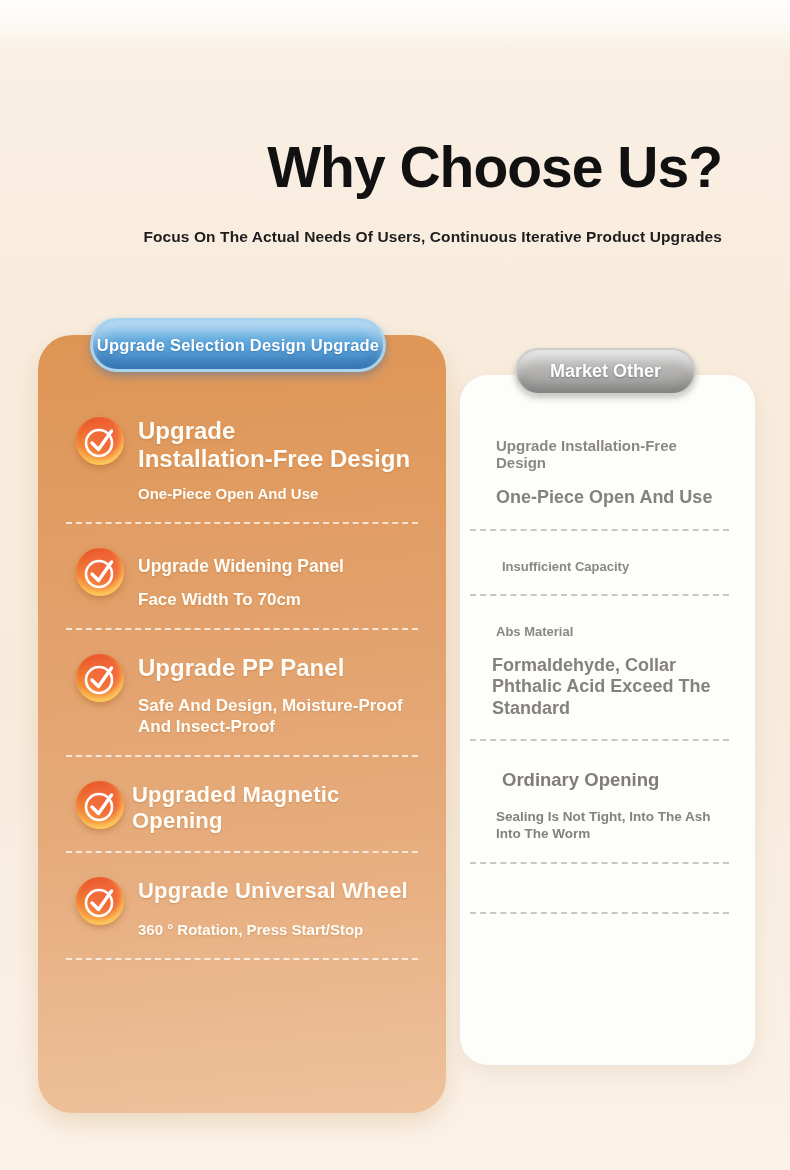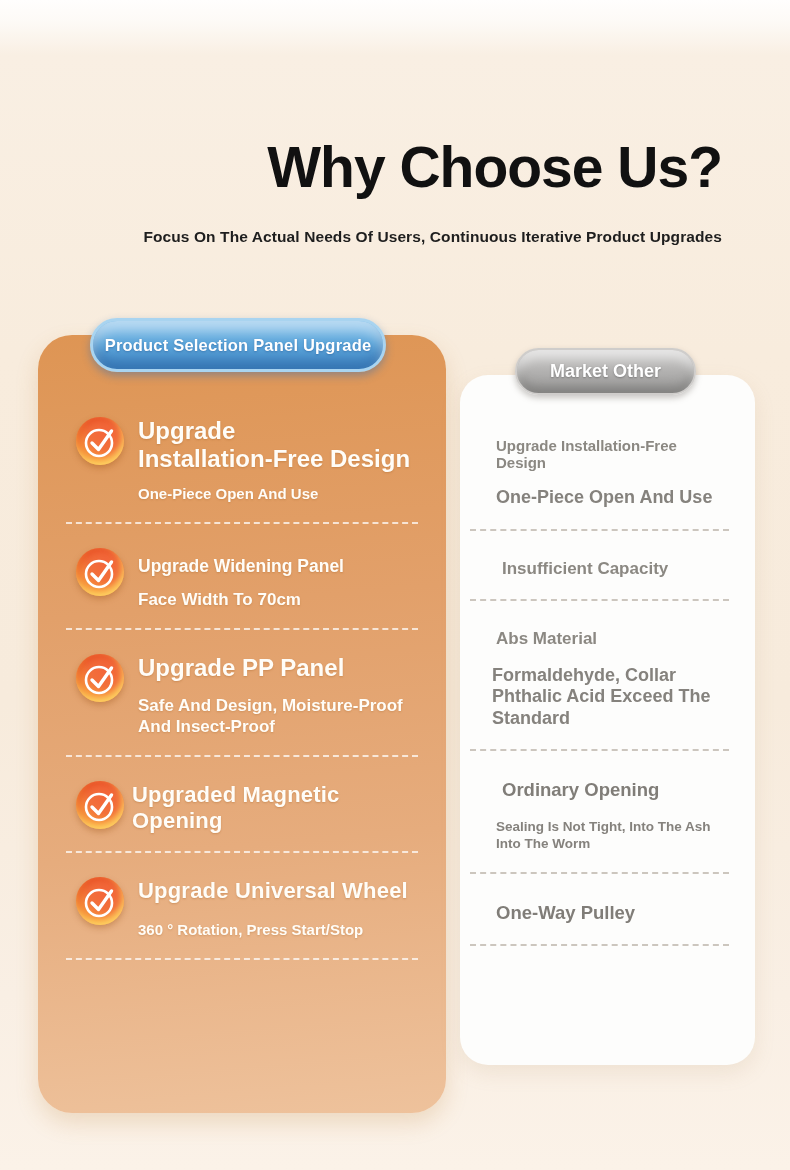--- a/index.html
+++ b/index.html
@@ -73,37 +73,37 @@
   .h-lg{font-size:22px;margin-top:1px;letter-spacing:.2px;}
   .l-sub{color:#fffdf8;font-weight:700;margin-top:13px;line-height:1.25;
          text-shadow:0 1px 2px rgba(160,95,35,.3);}
   .s-sm{font-size:15px;}
   .s-md{font-size:17px;}
   .l-divider{border:0;border-top:2px dashed rgba(255,255,255,.72);margin:18px 0 24px 0;}
   
   .r-item{display:flex;flex-direction:column;}
   .r-line1{color:#8b8882;font-weight:600;}
   .r1-sm{font-size:15px;}
-  .r1-md{font-size:17px;}
+  .r1-md{font-size:13px;}
   .r1-lg{font-size:18.5px;font-weight:700;color:#807d78;}
   .r-line2{color:#85827d;font-weight:700;margin-top:16px;line-height:1.2;}
   .r2-lg{font-size:18px;}
   .r2-sm{font-size:13.5px;}
   .r-divider{border:0;border-top:2px dashed #ccc6be;margin:20px 0 28px -26px;}
 </style>
 </head>
 <body>
 
 <div class="hero">
   <div class="title">Why Choose Us?</div>
   <div class="subtitle">Focus On The Actual Needs Of Users, Continuous Iterative Product Upgrades</div>
 </div>
 
 <div class="pill-blue">
-  <span>Product Selection Panel Upgrade</span>
+  <span>Upgrade Selection Design Upgrade</span>
 </div>
 <div class="pill-gray">
   <span>Market Other</span>
 </div>
 
 <div class="card-left">
 
   <div class="l-item">
     <div class="badge">
       <svg width="48" height="48" viewBox="0 0 48 48" fill="none">
@@ -195,17 +195,16 @@
   </div>
   <hr class="r-divider">
 
   <div class="r-item">
     <div class="r-line1 r1-lg" style="margin-left:6px;">Ordinary Opening</div>
     <div class="r-line2 r2-sm" style="margin-top:18px;max-width:220px;">Sealing Is Not Tight, Into The Ash Into The Worm</div>
   </div>
   <hr class="r-divider">
 
   <div class="r-item">
-    <div class="r-line1 r1-lg">One-Way Pulley</div>
   </div>
   <hr class="r-divider">
 
 </div>
 
 </body></html>

